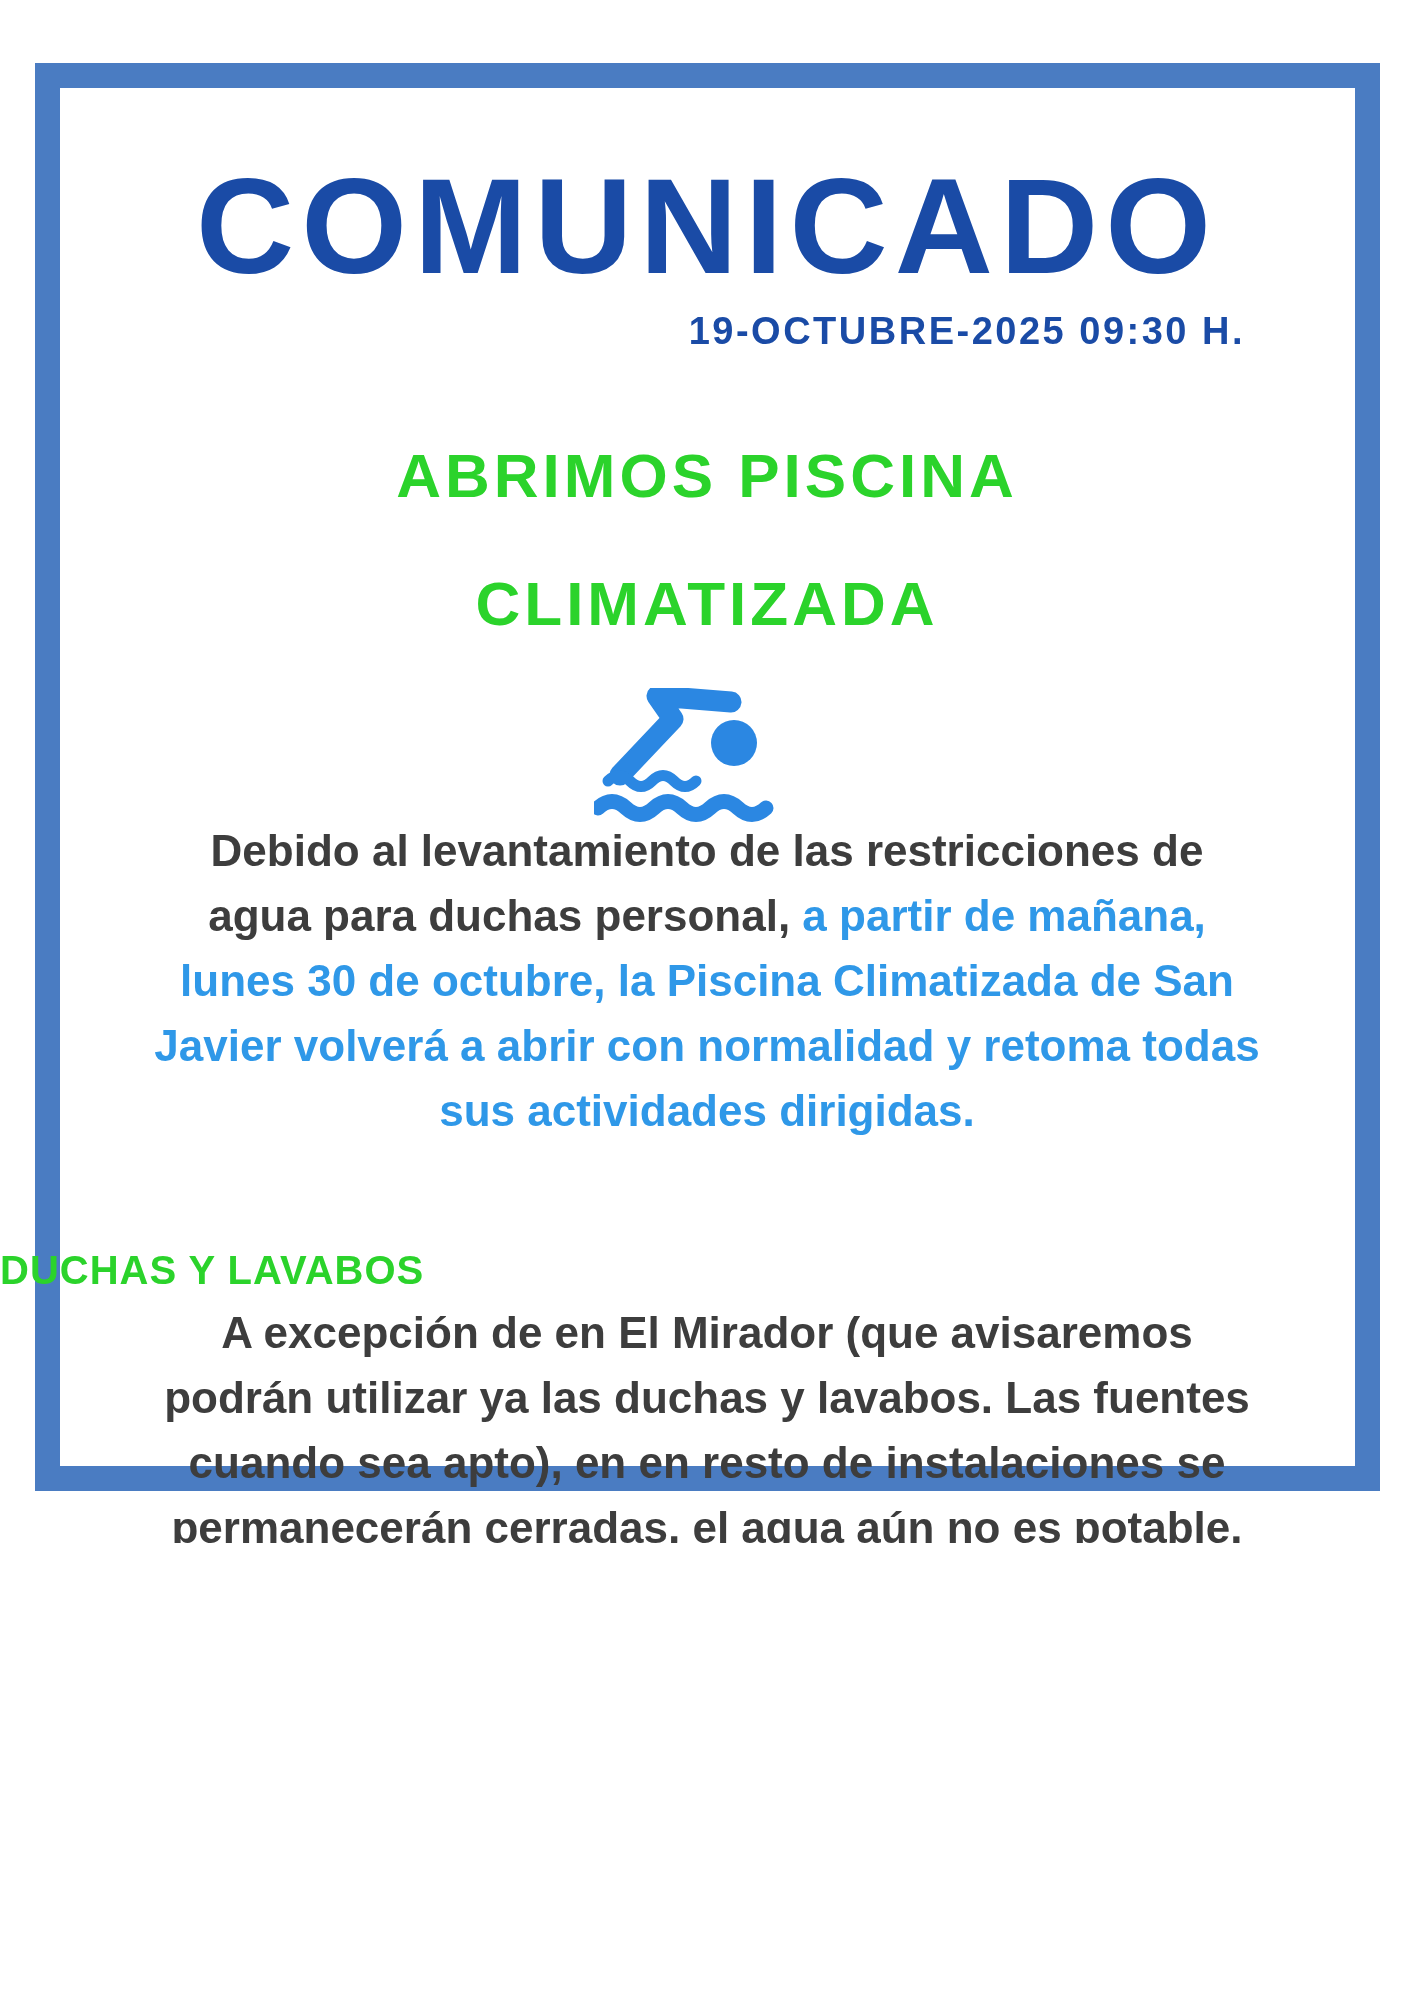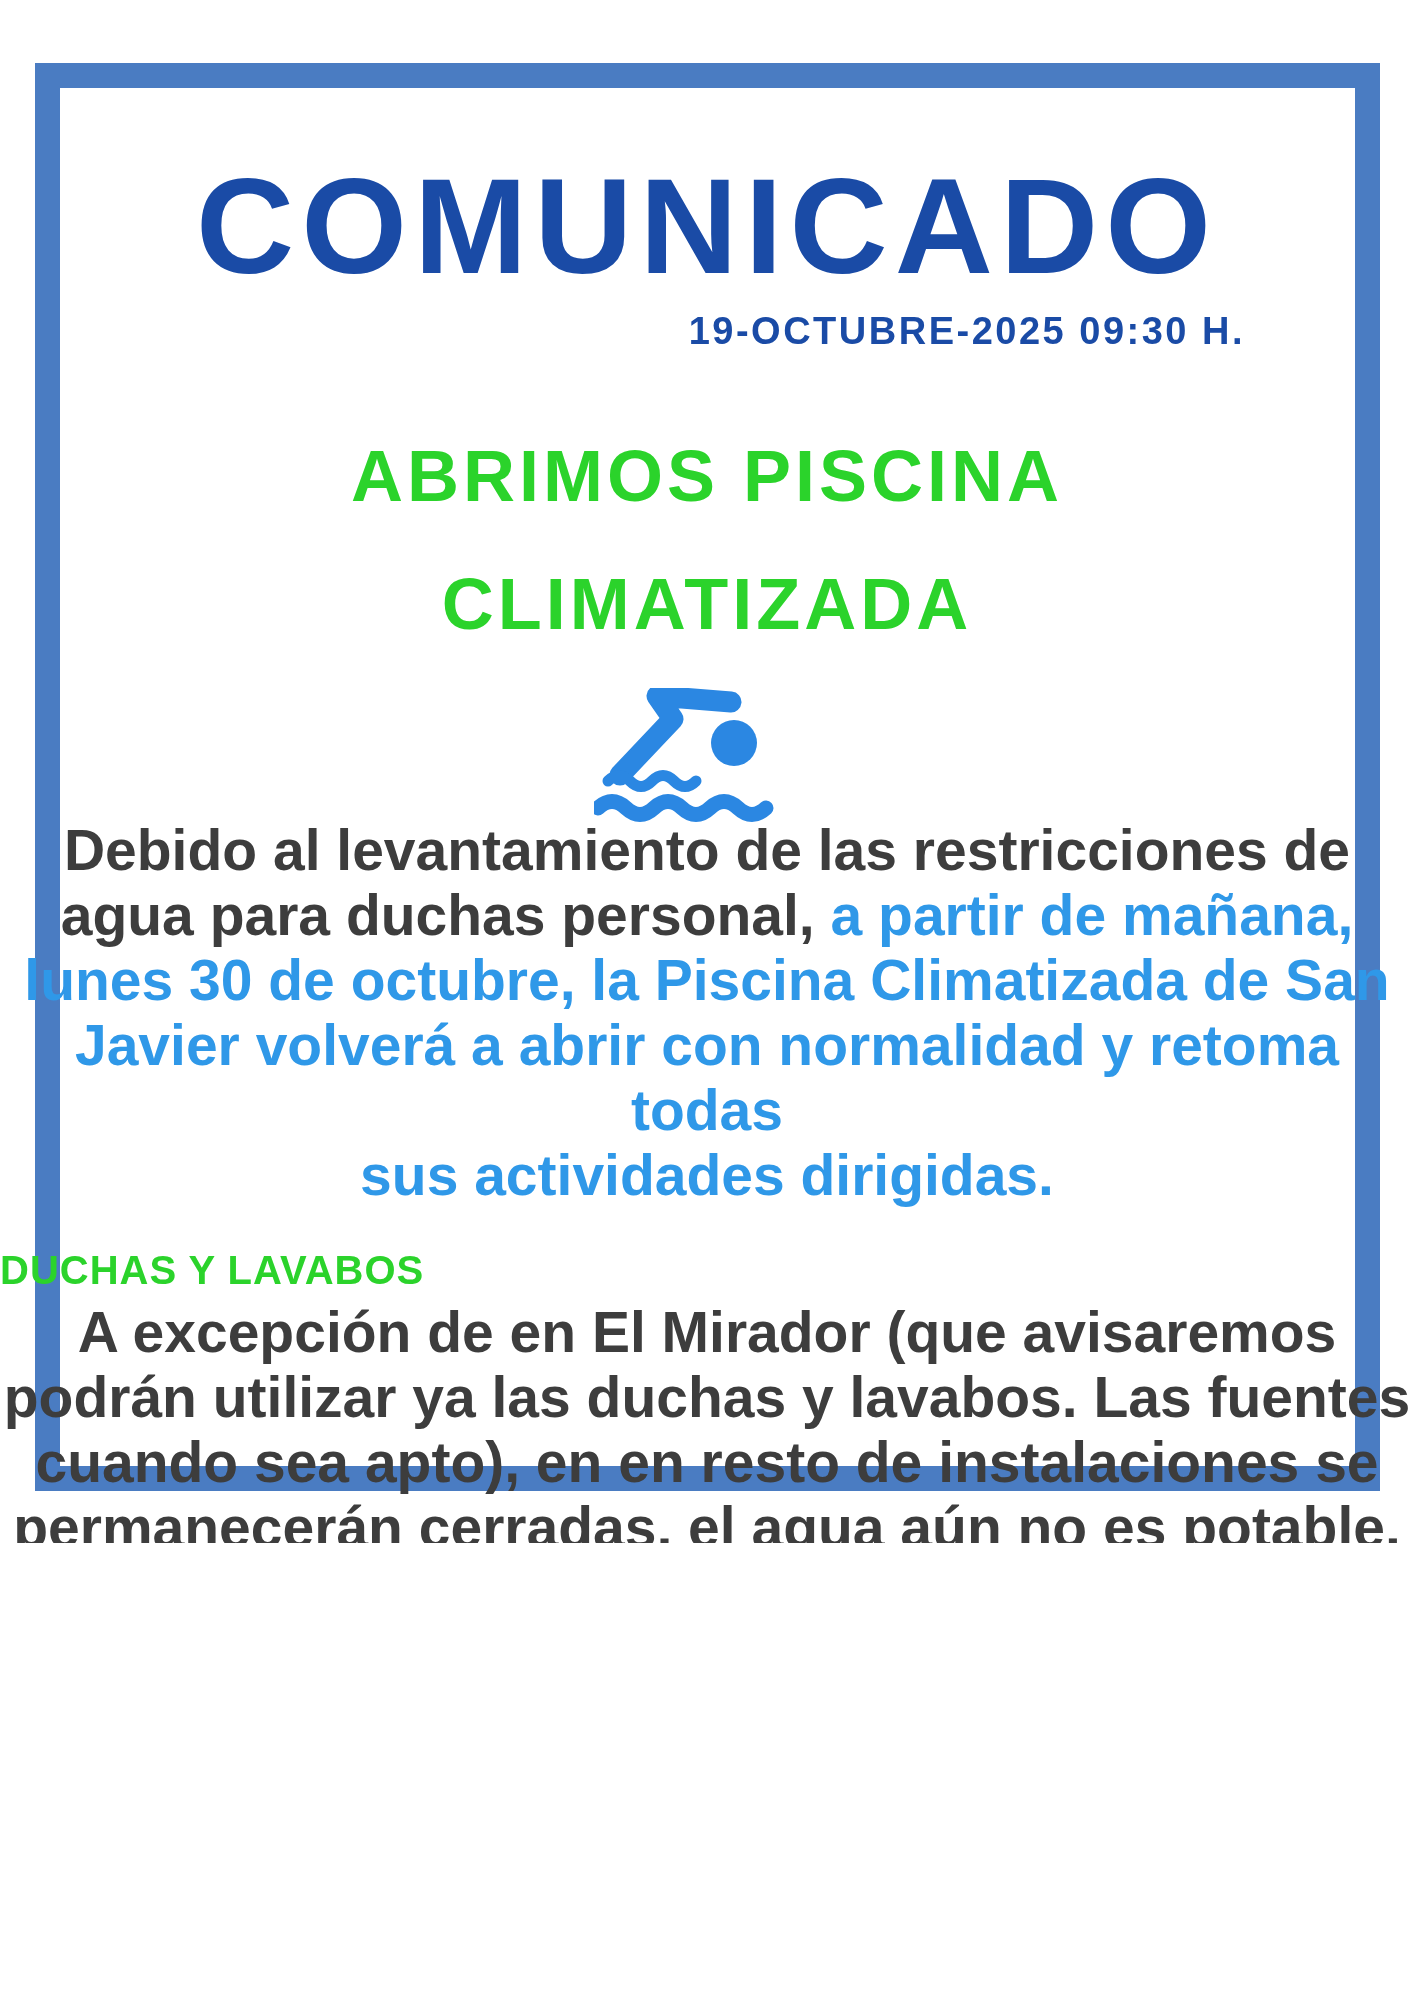--- a/index.html
+++ b/index.html
@@ -27,34 +27,34 @@
   .date{
     position:absolute;top:310px;right:169px;
     font-size:38px;font-weight:bold;
     letter-spacing:2.5px;
     color:var(--title_blue,#1a4ba6);
   }
   .headline{
     position:absolute;top:412px;left:0;right:0;
     margin:0;
     text-align:center;
-    font-size:72px;font-weight:bold;
+    font-size:62px;font-weight:bold;
     letter-spacing:4px;
     line-height:128px;
     color:var(--headline_green,#2bd32b);
   }
   .headline span{display:block;}
   .swimmer{
     position:absolute;top:688px;left:594px;
     width:220px;height:150px;
   }
   .para{
     position:absolute;left:0;right:0;
     text-align:center;
-    font-size:57px;font-weight:bold;
+    font-size:44px;font-weight:bold;
     line-height:65px;
   }
   .para1{top:818px;}
   .para2{top:1300px;color:var(--body_dark,#3d3d3d);}
   .dark{color:var(--body_dark,#3d3d3d);}
   .blue{color:var(--body_blue,#2f98e8);}
   .sec-heading{
     position:absolute;top:1248px;left:0;right:0;
     font-size:40px;font-weight:bold;
     letter-spacing:1px;

